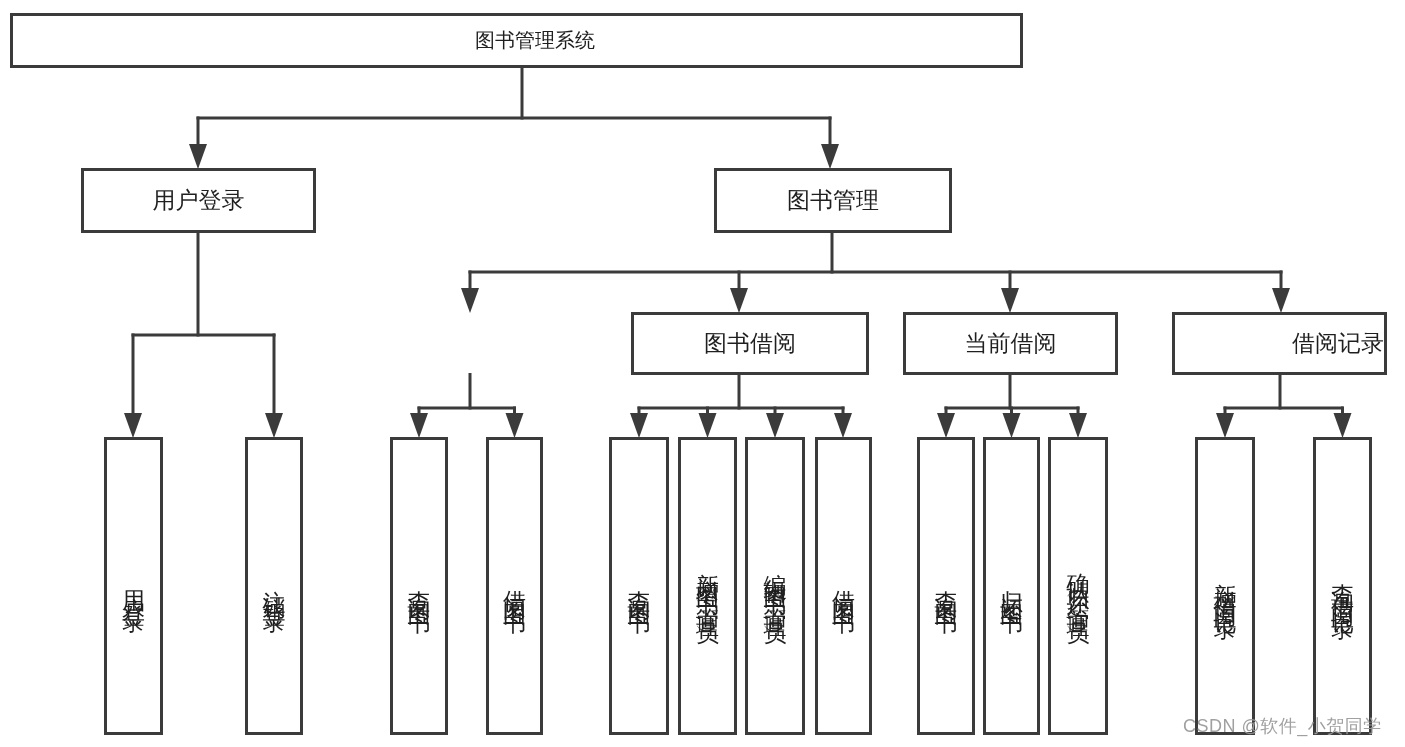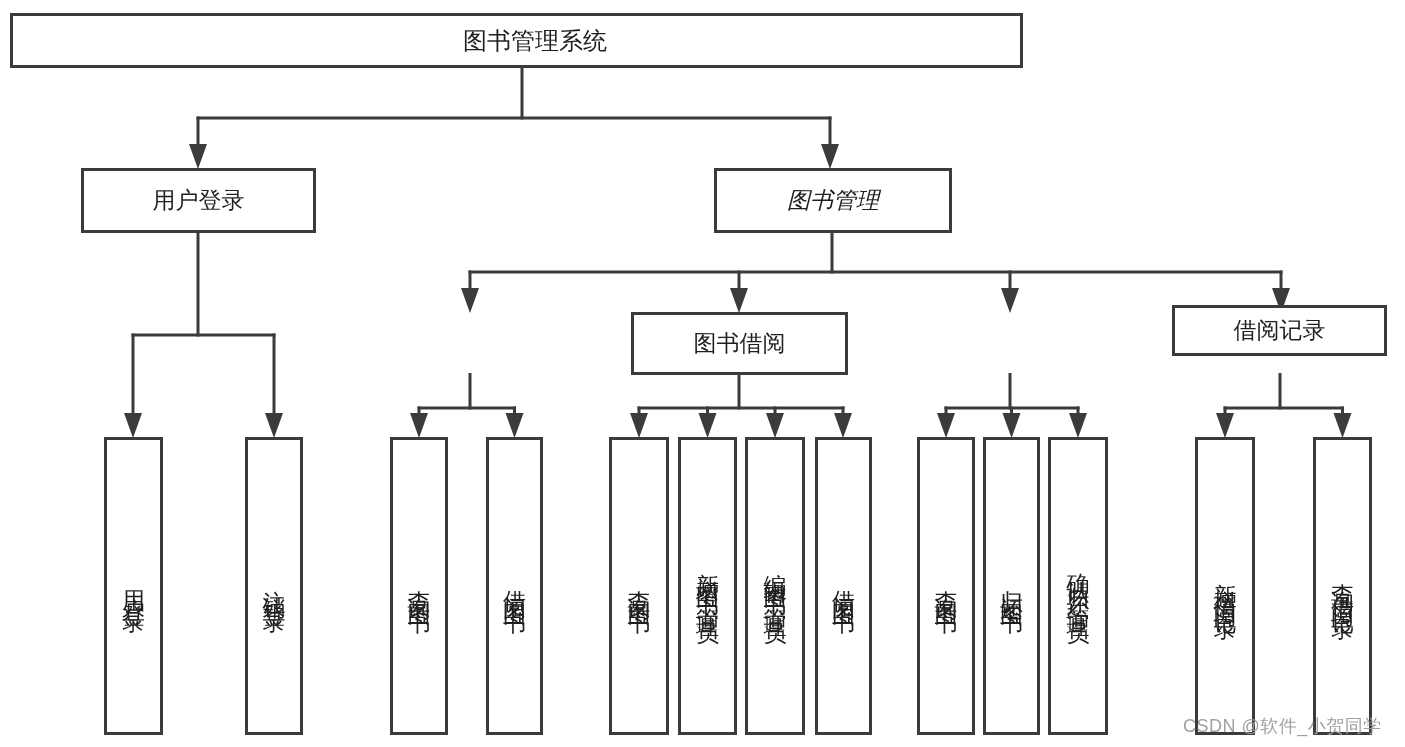--- a/index.html
+++ b/index.html
@@ -26,21 +26,21 @@
   .box {
     position: absolute;
     box-sizing: border-box;
     border: 3px solid #3b3b3b;
     background: #ffffff;
     display: flex;
     align-items: center;
     justify-content: center;
     color: #1f1f1f;
   }
-  .box.root  { font-size: 24px; padding-left: 37px; }
+  .box.root  { font-size: 20px; padding-left: 37px; }
   .box.level { font-size: 23px; }
   .box.leaf  { font-size: 23px; }
   .vtext {
     writing-mode: vertical-rl;
     text-orientation: mixed;
     letter-spacing: 7px;
     line-height: 1;
     white-space: nowrap;
   }
   .watermark {
@@ -133,28 +133,31 @@
     </g>
   </svg>
 
   <div class="box root" style="left:10px; top:13px; width:1013px; height:55px;">
     <span>图书管理系统</span>
   </div>
 
   <div class="box level" style="left:81px; top:168px; width:235px; height:65px;">
     <span>用户登录</span>
   </div>
-  <div class="box level" style="left:714px; top:168px; width:238px; height:65px;font-style:italic;">
+  <div class="box level" style="left:714px; top:168px; width:238px; height:65px;">
     <span>图书管理</span>
   </div>
 
-  <div class="box level" style="left:631px; top:312px; width:217px; height:63px;">
+  <div class="box level" style="left:631px; top:312px; width:238px; height:63px;">
     <span>图书借阅</span>
   </div>
-  <div class="box level" style="left:1172px; top:305px; width:215px; height:51px;">
+  <div class="box level" style="left:903px; top:312px; width:215px; height:63px;">
+    <span>当前借阅</span>
+  </div>
+  <div class="box level" style="left:1172px; top:312px; width:215px; height:63px;justify-content:flex-end;">
     <span>借阅记录</span>
   </div>
 
   <div class="box leaf" style="left:104px; top:437px; width:59px; height:298px;">
     <span class="vtext">用户登录</span>
   </div>
   <div class="box leaf" style="left:245px; top:437px; width:58px; height:298px;">
     <span class="vtext">注销登录</span>
   </div>
 

